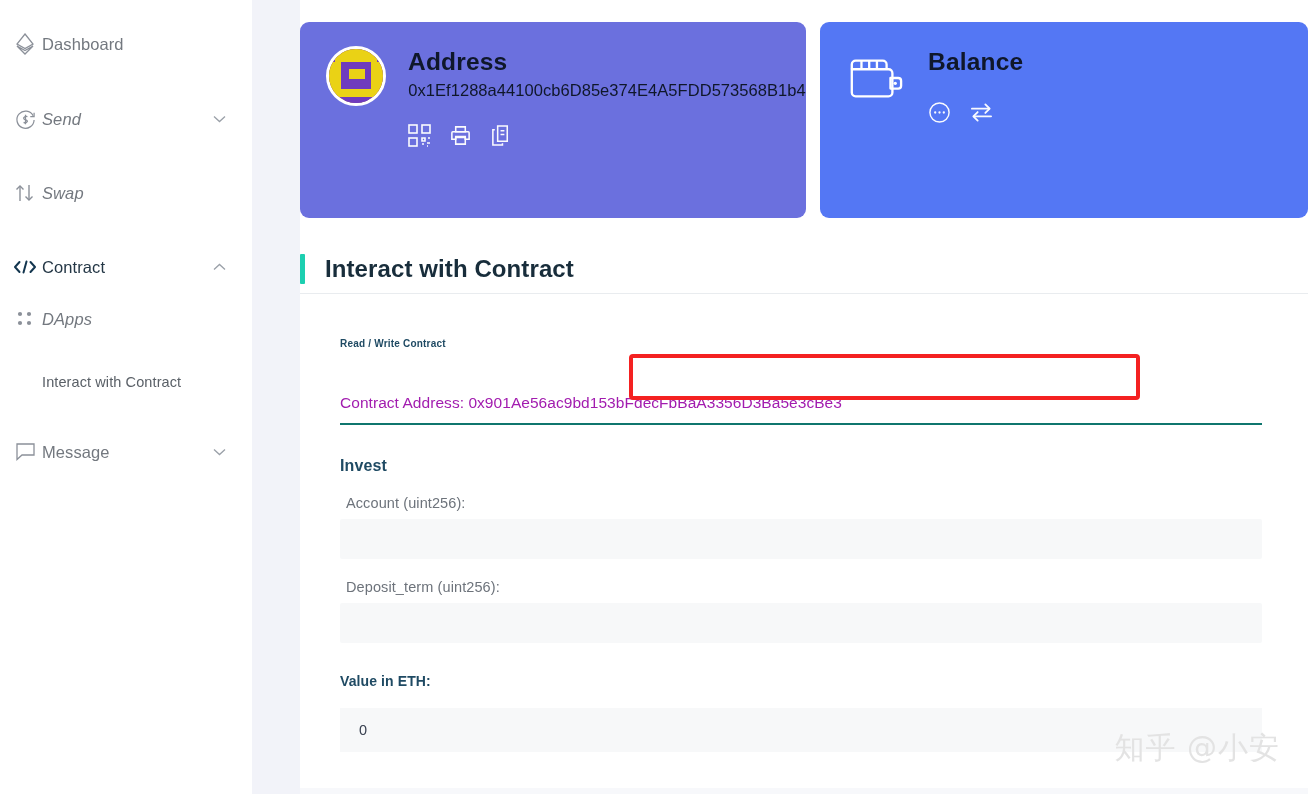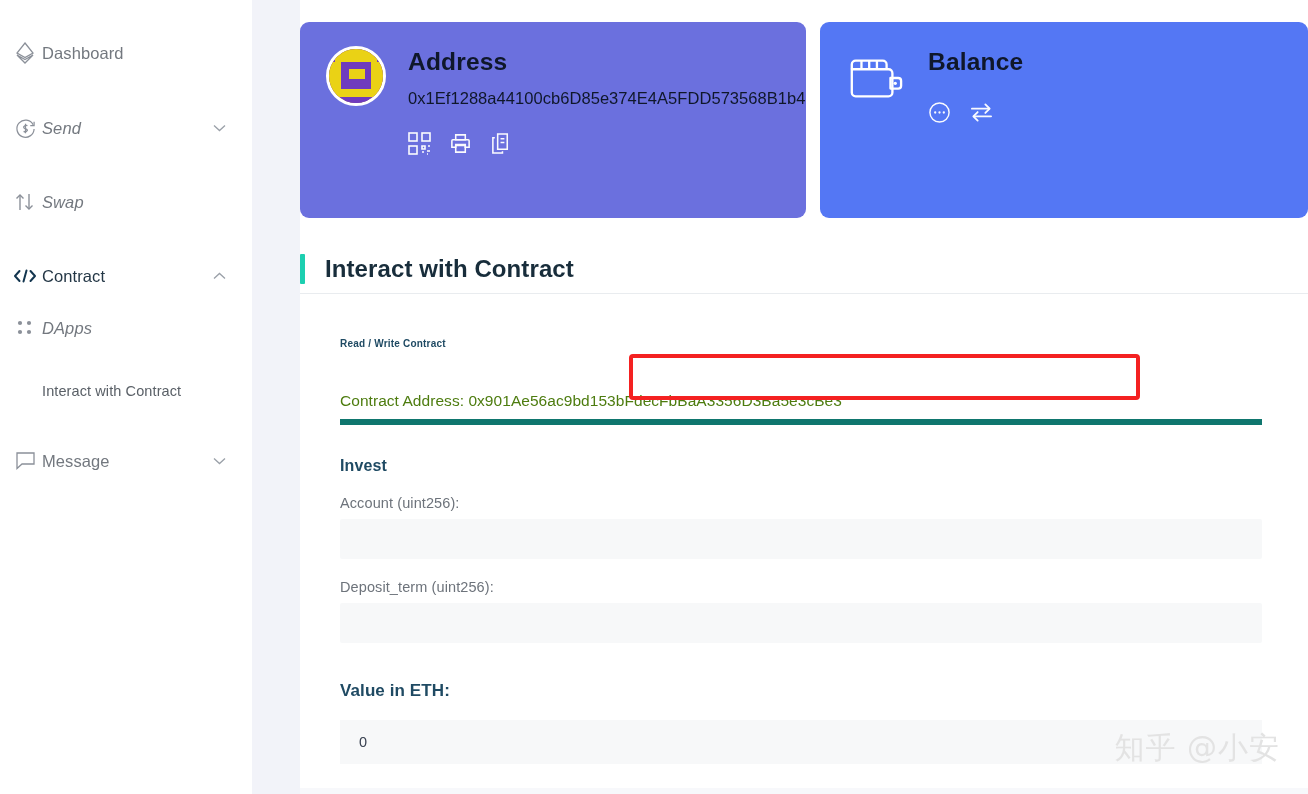--- a/index.html
+++ b/index.html
@@ -9,21 +9,21 @@
     background: #ffffff;
     overflow: hidden;
   }
   .app { position: relative; width: 1308px; height: 794px; display: flex; }
 
   
   .sidebar {
     width: 252px; height: 794px;
     background: #ffffff;
     flex: 0 0 252px;
-    padding-top: 27px;
+    padding-top: 18px;
   }
   .nav-item {
     display: flex; align-items: center;
     height: 52px;
     padding: 0 26px 0 8px;
     cursor: pointer;
     position: relative;
   }
   .nav-icon {
     width: 34px; flex: 0 0 34px;
@@ -99,23 +99,24 @@
 
   .card-body { flex: 1; padding-top: 2px; }
   .card-title {
     font-size: 24.5px;
     font-weight: bold;
     letter-spacing: .2px;
     line-height: 1.18;
   }
   .card-sub {
     font-size: 16.5px;
-    margin-top: 12px;
+    margin-top: 4px;
     letter-spacing: .05px;
     white-space: nowrap;
+    text-align: center;
   }
   .card-unit { font-size: 13.5px; margin-left: 8px; opacity: .92; }
   .card-actions {
     display: flex;
     gap: 18px;
     margin-top: 24px;
     align-items: center;
   }
   .card-actions .act { cursor: pointer; opacity: .97; display: block; }
 
@@ -149,57 +150,58 @@
     font-weight: bold;
     color: #1f4a63;
     letter-spacing: .2px;
   }
 
   .addr-row { margin-top: 34px; position: relative; }
   .contract-input {
     height: 42px;
     width: 922px;
     border: none;
-    border-bottom: 6px solid #0f766e;
+    border-bottom: 2px solid #0f766e;
     display: flex; align-items: center;
     font-size: 15.5px;
-    color: #4d7c0f;
+    color: #a21caf;
     background: transparent;
     letter-spacing: .05px;
   }
 
   .fn-title {
     margin-top: 32px;
     font-size: 16px;
     font-weight: bold;
     color: #1f4a63;
     letter-spacing: .1px;
   }
 
   .field { margin-top: 20px; }
   .field-label {
     font-size: 14.5px;
     color: #6d737b;
     letter-spacing: .1px;
     margin-bottom: 8px;
+    margin-left: 6px;
   }
   .field-input {
     height: 40px;
     width: 922px;
     background: #f7f8f9;
     border: none;
     border-radius: 2px;
     display: flex; align-items: center;
     padding-left: 19px;
     font-size: 14.5px;
     color: #3c4450;
   }
   .value-label {
-    margin-top: 38px;
-    font-size: 17px;
+    margin-top: 30px;
+    font-size: 14px;
     font-weight: bold;
     color: #1f4a63;
     letter-spacing: .1px;
   }
   .value-input {
     margin-top: 19px;
     height: 44px;
     width: 922px;
     background: #f7f8f9;
     display: flex; align-items: center;

